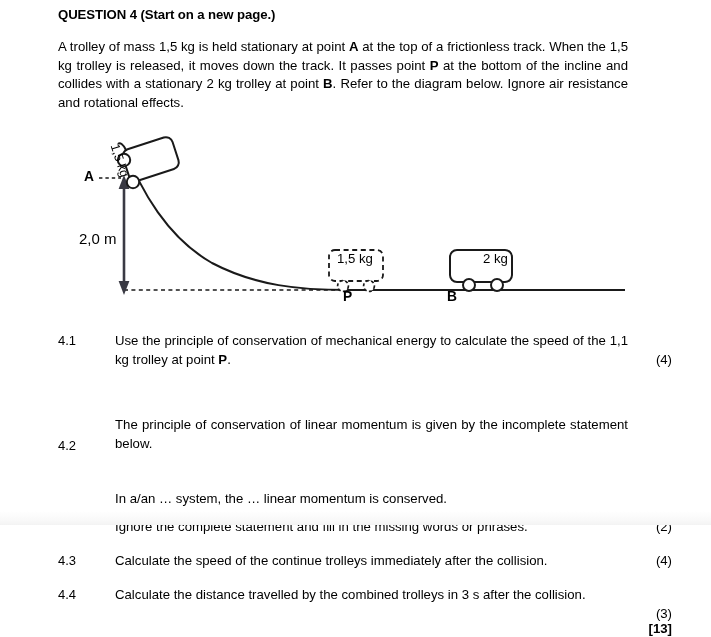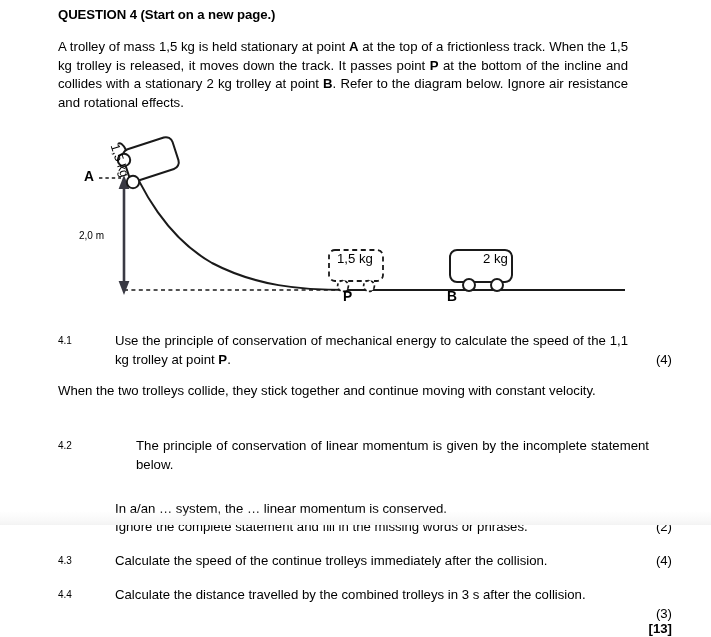--- a/index.html
+++ b/index.html
@@ -55,21 +55,21 @@
   .para {
     position: absolute;
     font-size: 13.2px;
     line-height: 18.6px;
     text-align: justify;
     text-justify: inter-word;
   }
   .qnum {
     position: absolute;
     left: 58px;
-    font-size: 10px;
+    font-size: 13px;
     line-height: 18.6px;
   }
   .qbody {
     position: absolute;
     left: 115px;
     width: 513px;
     font-size: 13.2px;
     line-height: 18.6px;
     text-align: justify;
     text-justify: inter-word;
@@ -102,21 +102,21 @@
   }
   .diagram svg { display: block; }
   .dlabel {
     position: absolute;
     font-family: "Liberation Sans", sans-serif;
     font-size: 13.2px;
     color: #000;
     white-space: nowrap;
   }
   .lbl-A      { left: 84px;  top: 41px; font-weight: bold; font-size: 13.8px; }
-  .lbl-height { left: 79px;  top: 102px; font-size: 10px; }
+  .lbl-height { left: 79px;  top: 102px; font-size: 15px; }
   .lbl-P      { left: 343px; top: 161px; font-weight: bold; font-size: 13.8px; }
   .lbl-B      { left: 447px; top: 161px; font-weight: bold; font-size: 13.8px; }
   .lbl-mass15 { left: 337px; top: 123px; font-size: 13.2px; }
   .lbl-mass2  { left: 463px; top: 123px; font-size: 13.2px; margin-left: 20px; }
   .lbl-trolleyA {
     left: 121px; top: 14px;
     font-size: 12.6px;
     transform: rotate(72deg);
     transform-origin: left top;
   }
@@ -178,26 +178,25 @@
 
     <div class="dlabel lbl-B">B</div>
   </div>
 
   <div class="qnum" style="top:332px;">4.1</div>
   <div class="qbody" style="top:332px;">
     <span>Use the principle of conservation of mechanical energy to calculate the speed of the 1,1 kg trolley at point </span><b>P</b><span>.</span>
   </div>
   <div class="marks" style="top:351px; left:612px;">(4)</div>
 
-  <div class="para" style="left:58px; top:382px; width:570px;">When the two trolleys collide, they stick together and continue moving with constant velocity.</div>
 
   <div class="qnum" style="top:437px;">4.2</div>
-  <div class="qbody" style="top:437px;margin-left:21px;">The principle of conservation of linear momentum is given by the incomplete statement below.</div>
-
-  <div class="qbody nojust" style="top:500px;">In a/an … system, the … linear momentum is conserved.</div>
+  <div class="qbody" style="top:416px;">The principle of conservation of linear momentum is given by the incomplete statement below.</div>
+
+  <div class="qbody nojust" style="top:490px;">In a/an … system, the … linear momentum is conserved.</div>
 
   <div class="qbody nojust" style="top:518px;">Ignore the complete statement and fill in the missing words or phrases.</div>
   <div class="marks" style="top:518px; left:612px;">(2)</div>
 
   <div class="qnum" style="top:552px;">4.3</div>
   <div class="qbody nojust" style="top:552px;">Calculate the speed of the continue trolleys immediately after the collision.</div>
   <div class="marks" style="top:552px; left:612px;">(4)</div>
 
   <div class="qnum" style="top:586px;">4.4</div>
   <div class="qbody" style="top:586px;">Calculate the distance travelled by the combined trolleys in 3 s after the collision.</div>

